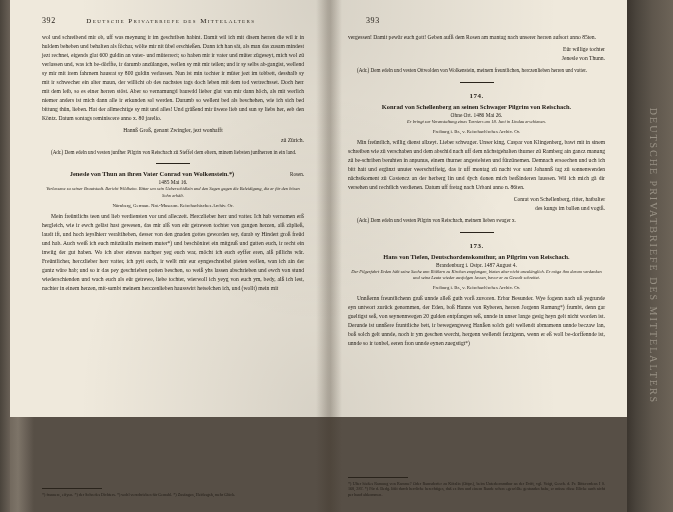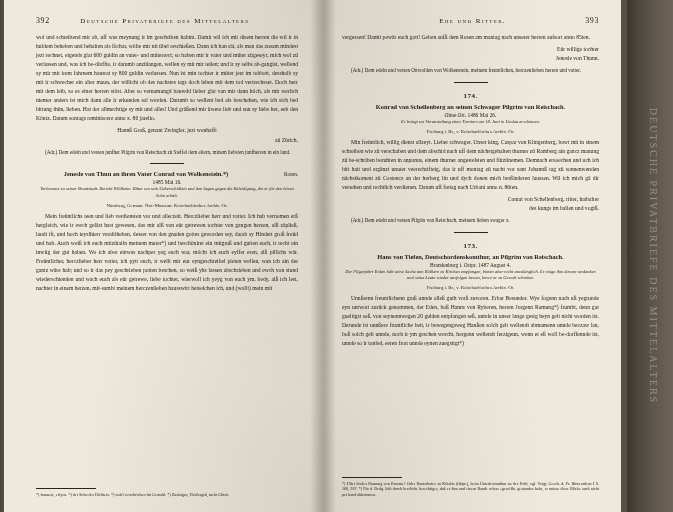--- a/index.html
+++ b/index.html
@@ -28,21 +28,21 @@
     opacity:.55;
     padding-top:14px;box-sizing:border-box;
     text-align:center;
   }
   .edge-left{
     position:absolute;left:0;top:0;width:10px;height:512px;
     background:linear-gradient(90deg,#4a443c 0%,#6a6157 100%);
   }
   
   .sheet{
-    position:absolute;left:4px;top:0;width:617px;height:512px;
+    position:absolute;left:10px;top:0;width:617px;height:417px;
     background:#efe9dc;
     background-image:
       radial-gradient(ellipse at 50% 0%, rgba(0,0,0,0.10) 0%, rgba(0,0,0,0) 55%),
       radial-gradient(ellipse at 50% 100%, rgba(0,0,0,0.10) 0%, rgba(0,0,0,0) 55%);
     text-decoration: underline;
   }
   
   .gutter{
     position:absolute;left:306px;top:0;width:26px;height:512px;
     background:linear-gradient(90deg,rgba(60,50,38,0) 0%,rgba(60,50,38,0.28) 45%,rgba(60,50,38,0.30) 55%,rgba(60,50,38,0) 100%);
@@ -139,21 +139,20 @@
 
       <div class="footwrap">
         <div class="footrule"></div>
         <div class="footnotes">*) frannere, eifyen.  *) der Sohn des Dichters.  *) wohl verschrieben für Gemahl.  *) Zusängen, Heidesgsh, mehr Glück.</div>
       </div>
     </div>
 
     <div class="page right">
       <div class="runhead">
         <span class="spacer"></span>
-        <span class="title">Ehe und Ritter.</span>
         <span class="folio">393</span>
       </div>
 
       <p>vergessen! Damit pewär euch gott! Geben aufß dem Rosen am mantag nach unserer herren aufsort anno 85ten.</p>
 
       <div class="sigblock">
         <p class="right">Eür willige tochter</p>
         <p class="right">Jenesle von Thunn.</p>
       </div>
 

